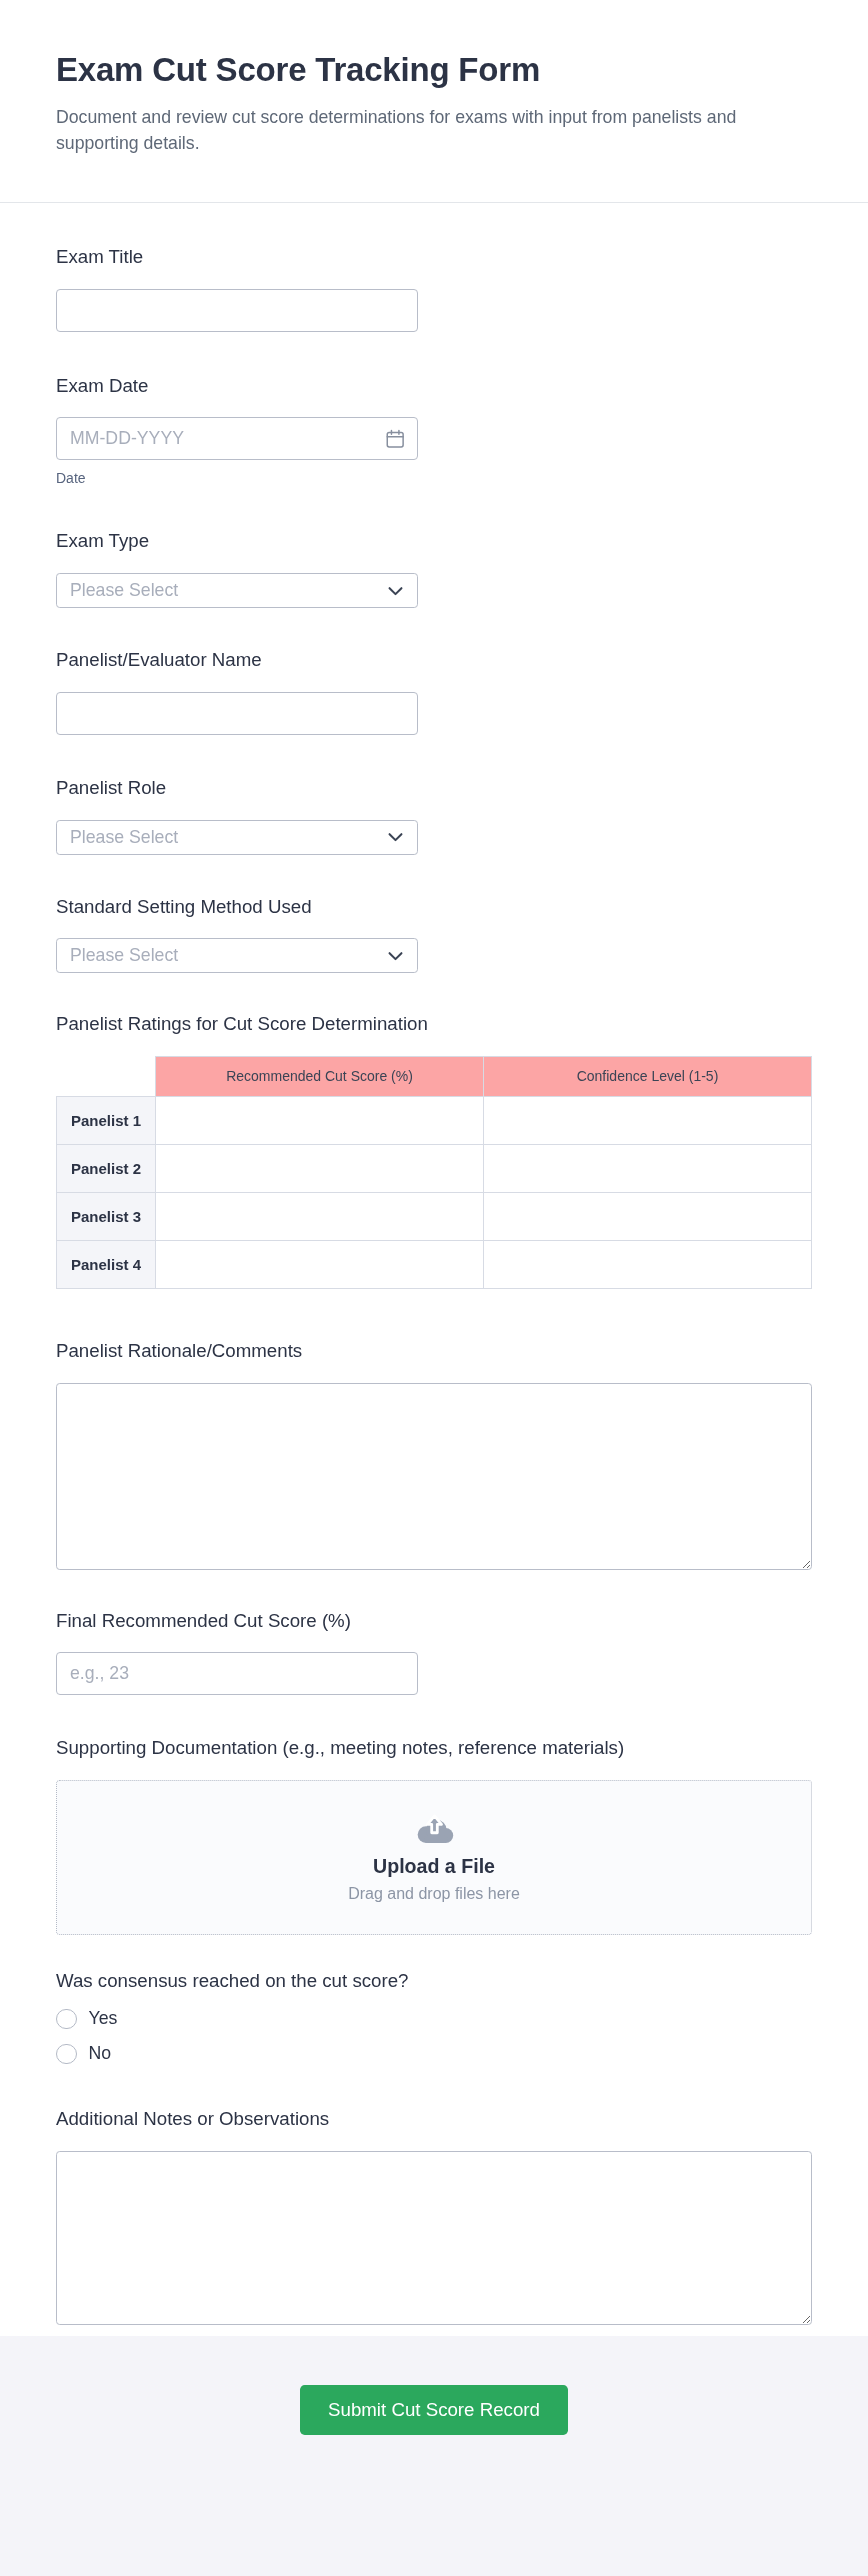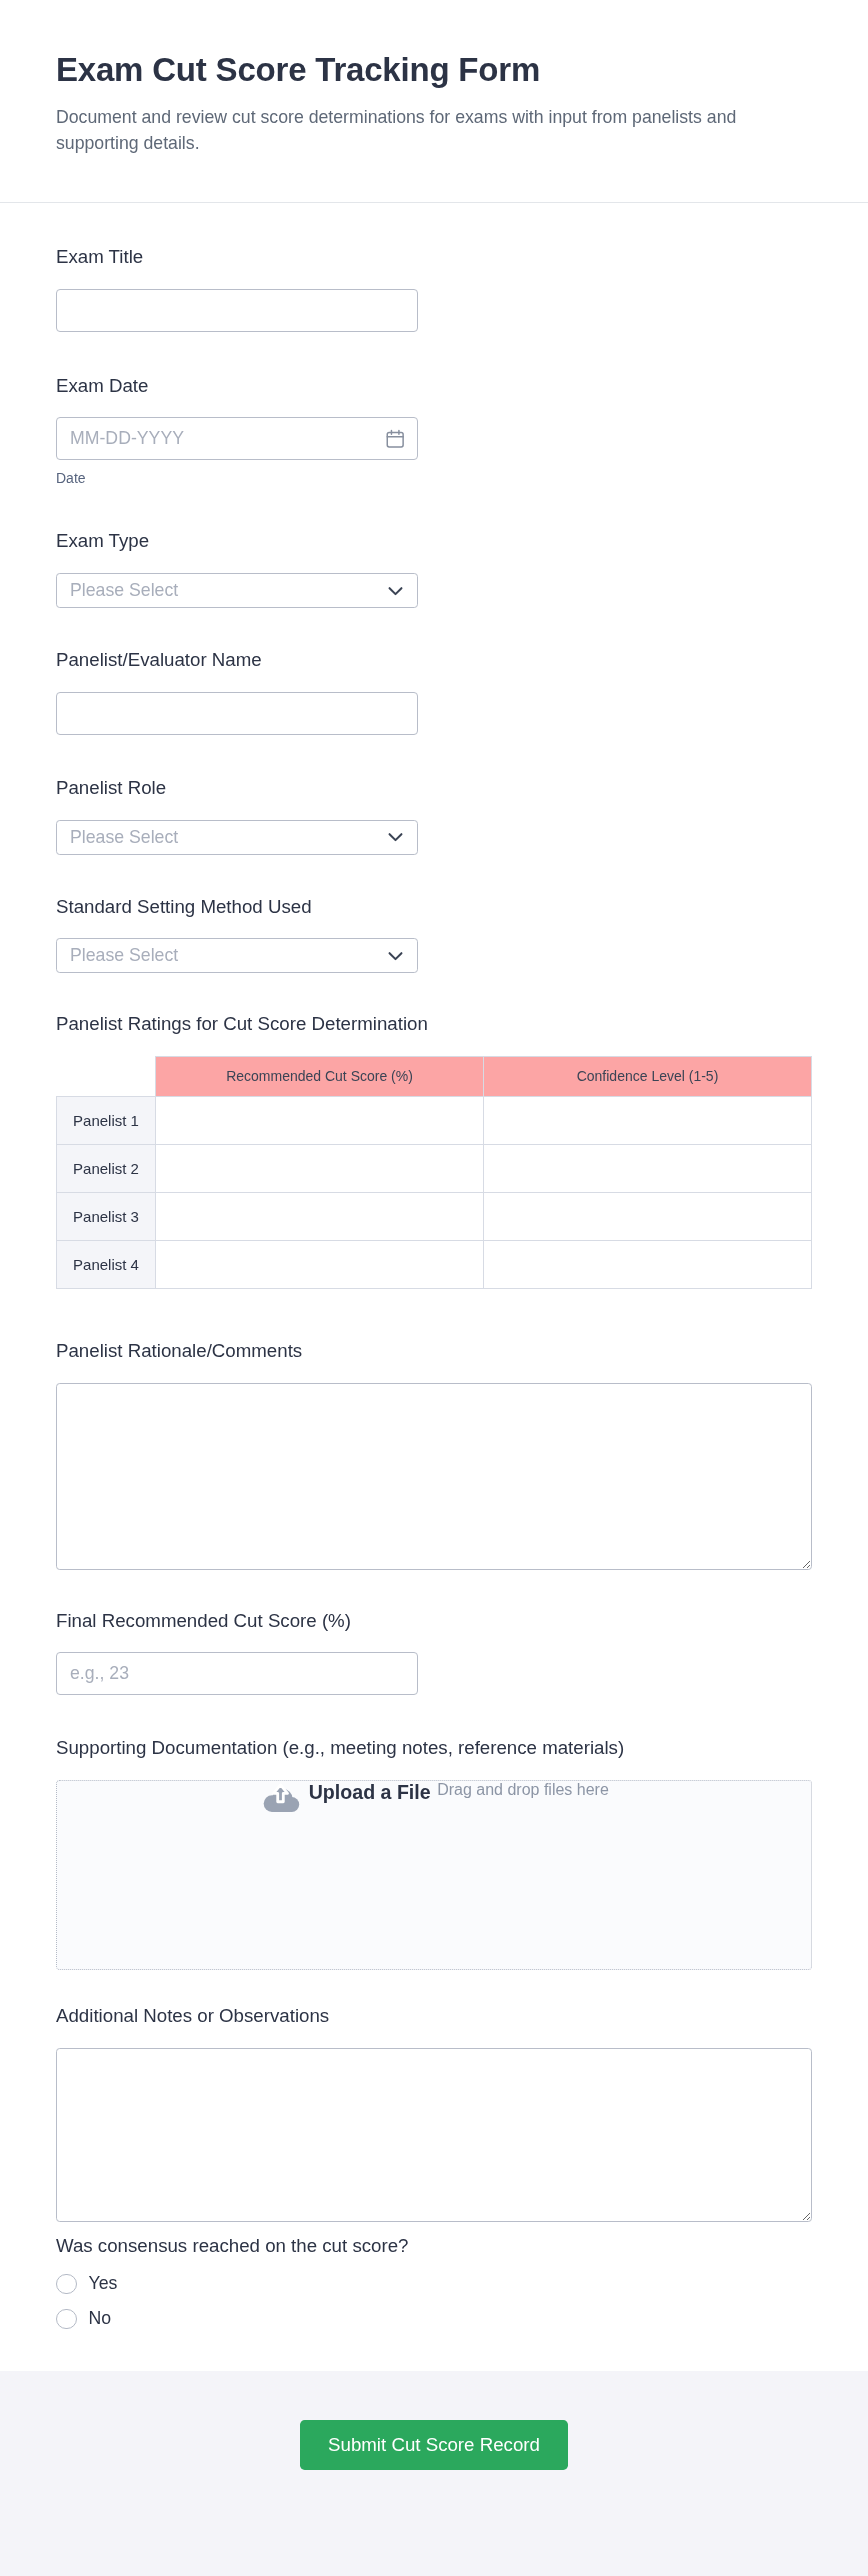--- a/index.html
+++ b/index.html
@@ -106,21 +106,21 @@
     font-weight: 500;
     color: #3B4455;
     text-align: center;
     padding: 0 7.5px;
   }
   .ratings-table thead th.corner { border: none; background: transparent; }
   .ratings-table tbody th.rowhead {
     background: #F4F5F9;
     height: 48px;
     font-size: 15px;
-    font-weight: 400;
+    font-weight: 700;
     color: #2C3345;
     text-align: center;
     padding: 0 5.6px;
   }
   .ratings-table tbody td.cell { background: #ffffff; }
   
   .textarea {
     display: block;
     width: 756px;
     border: 0.9px solid #B8BDC9;
@@ -130,26 +130,27 @@
     color: #2C3345;
     padding: 11.2px 13px;
     outline: none;
     resize: both;
   }
   .textarea.h-tall { height: 187px; }
   .textarea.h-mid { height: 174px; }
   
   .upload-area {
     width: 756px;
-    height: 190px;
+    height: 155px;
     border: 1.9px dotted #B4BAC6;
     border-radius: 3.7px;
     background: #FAFBFD;
     display: flex;
-    flex-direction: row;
+    flex-direction: column;
+    align-items: center;
     justify-content: center;
     gap: 6.5px;
     cursor: pointer;
   }
   .upload-title { font-size: 19.6px; font-weight: 700; color: #2C3345; }
   .upload-hint { font-size: 16px; color: #8C95A5; }
   
   .radio-group { margin-top: -5.6px; }
   .radio-row {
     display: flex;
@@ -327,39 +328,39 @@
               <rect x="12" y="25" width="25" height="8" rx="4"></rect>
             </g>
             <path d="M23 4 L30.5 13 H26 V22 H20 V13 H15.5 Z" fill="#9AA3B3" stroke="#FFFFFF" stroke-width="3" stroke-linejoin="round"></path>
           </svg>
         </span>
         <div class="upload-title">Upload a File</div>
         <div class="upload-hint">Drag and drop files here</div>
       </div>
     </div>
 
-    <div class="field mb-12">
-      <label class="flabel">Additional Notes or Observations</label>
-      <textarea class="textarea h-mid" style=""></textarea>
-    </div>
-
     <div class="field mb-38">
       <label class="flabel" style="margin-bottom:13px">Was consensus reached on the cut score?</label>
       <div class="radio-group">
         <div class="radio-row">
           <span class="radio-circle"></span>
           <span class="radio-label">Yes</span>
         </div>
         <div class="radio-row">
           <span class="radio-circle"></span>
           <span class="radio-label">No</span>
         </div>
       </div>
     </div>
 
+    <div class="field mb-12">
+      <label class="flabel">Additional Notes or Observations</label>
+      <textarea class="textarea h-mid" style=""></textarea>
+    </div>
+
   </main>
 
   <footer class="form-footer">
     <button class="submit-btn">Submit Cut Score Record</button>
   </footer>
 
 </div>
 
 
 </body></html>

